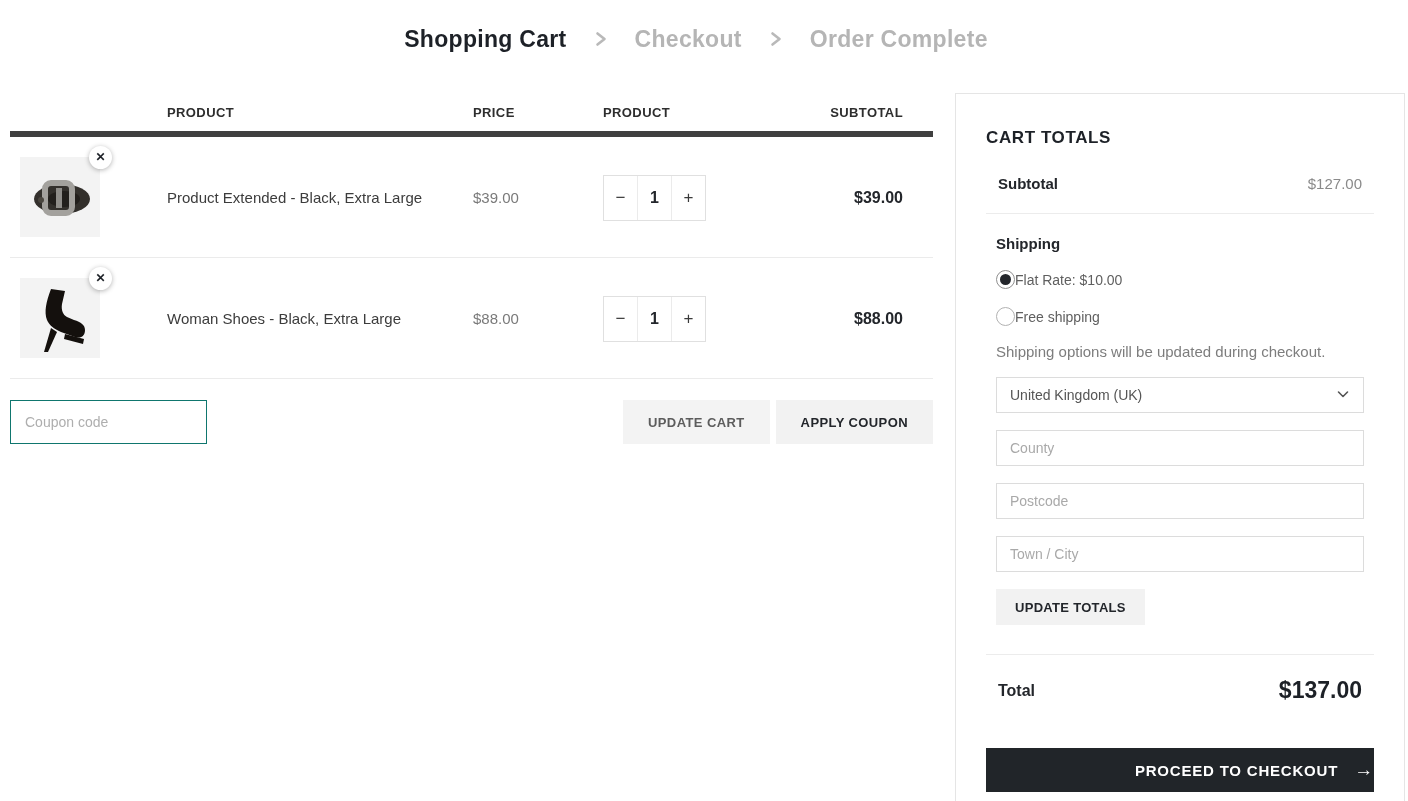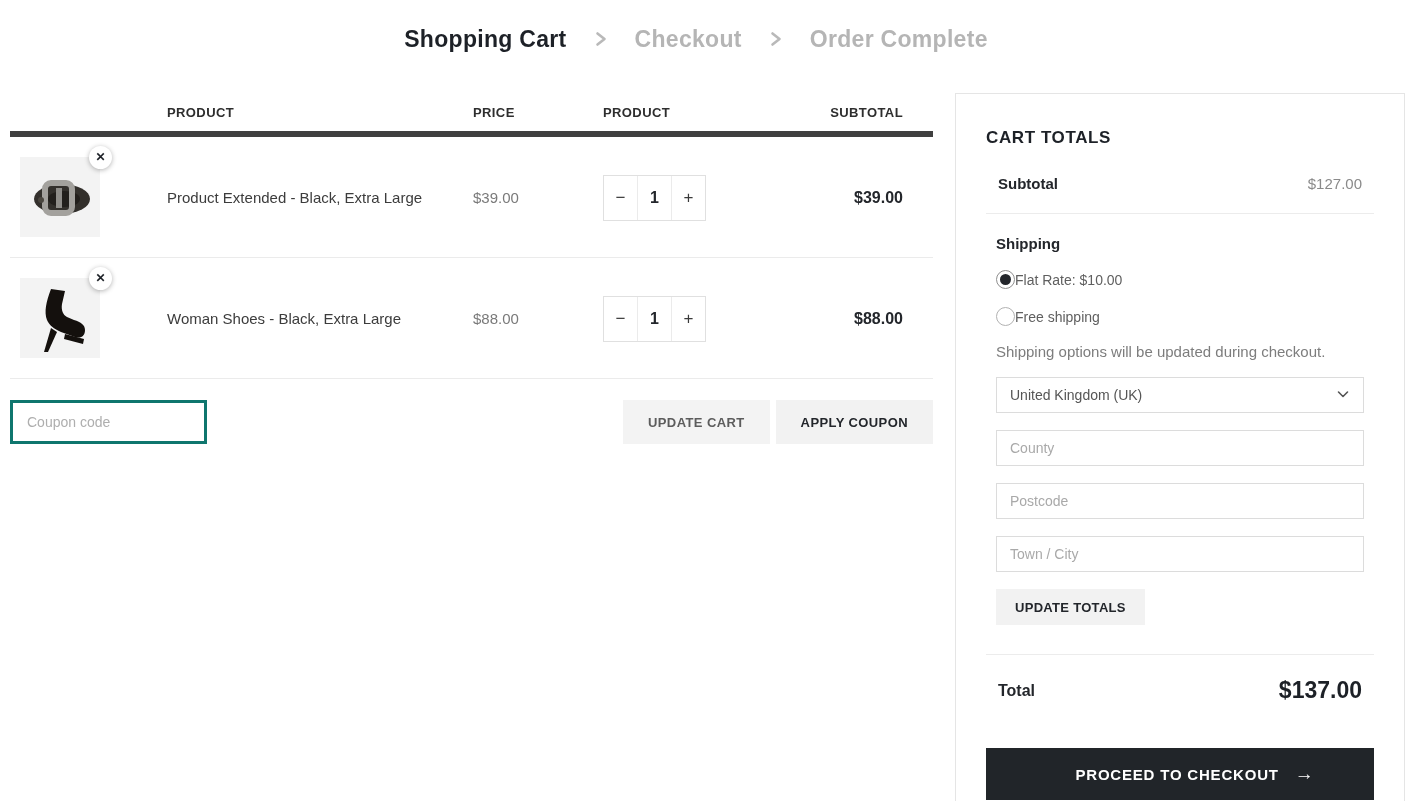--- a/index.html
+++ b/index.html
@@ -30,21 +30,21 @@
   .price { font-size:15px; color:#7a7a7a; }
   .stepper { display:flex; width:103px; height:46px; border:1px solid #e0e0e0; background:#fff; }
   .stepper > * { flex:1; display:flex; align-items:center; justify-content:center; }
   .step-btn { border:0; background:#fff; font-size:17px; color:#3a3a3a; cursor:pointer; }
   .qty-val { border-left:1px solid #ebebeb; border-right:1px solid #ebebeb;
     font-size:16px; font-weight:800; color:#23262b; }
   .subtotal { text-align:right; padding-right:30px; font-size:16px; font-weight:700; color:#23262b; }
 
   
   .coupon-bar { margin-top:21px; display:flex; align-items:center; }
-  .coupon-input { width:197px; height:44px; border:3px solid #0f766e; padding:0 14px;
+  .coupon-input { width:197px; height:44px; border:1px solid #0f766e; padding:0 14px;
     font-size:14px; color:#444; outline:none; font-family:inherit; }
   .coupon-input::placeholder { color:#aeaeae; }
   .btn-gray { height:44px; padding:0 25px; border:0; background:#f2f2f2;
     font-size:13px; font-weight:700; letter-spacing:.4px; color:#23262b; cursor:pointer; font-family:inherit; }
   .apply-coupon { margin-left:6px; }
   .update-cart { margin-left:auto; color:#5c5c5c; background:#f3f3f3; }
 
   
   .sidebar { position:absolute; left:955px; top:93px; width:450px; height:730px;
     border:1px solid #e5e5e5; padding:34px 30px; background:#fff; }
@@ -67,23 +67,23 @@
   .field::placeholder { color:#a9a9a9; }
   .select-box { display:flex; align-items:center; justify-content:space-between;
     cursor:pointer; color:#555; }
   .update-totals { margin:17px 0 0 10px; height:36px; padding:0 19px; font-size:13px;
     letter-spacing:.3px; }
   .totals-divider { margin-top:29px; border-top:1px solid #ececec; }
   .total-row { margin-top:22px; padding:0 12px; display:flex;
     justify-content:space-between; align-items:center; }
   .total-label { font-size:16px; font-weight:700; color:#23262b; }
   .total-value { font-size:23px; font-weight:800; color:#1d2127; }
-  .proceed { margin-top:44px; width:100%; height:52px; border:0; background:#212529;
+  .proceed { margin-top:44px; width:100%; height:44px; border:0; background:#212529;
     color:#fff; font-size:15px; font-weight:700; letter-spacing:.8px;
-    display:flex; align-items:center; justify-content:center; gap:16px; cursor:pointer; font-family:inherit;padding-left:30px; }
+    display:flex; align-items:center; justify-content:flex-end; gap:16px; cursor:pointer; font-family:inherit;padding-left:30px; }
   .proceed .arrow { font-size:19px; font-weight:400; }
 </style>
 </head>
 <body>
 
 <div class="page">
 
   <div class="breadcrumb">
     <span class="crumb active">Shopping Cart</span>
     <span class="crumb-sep">

